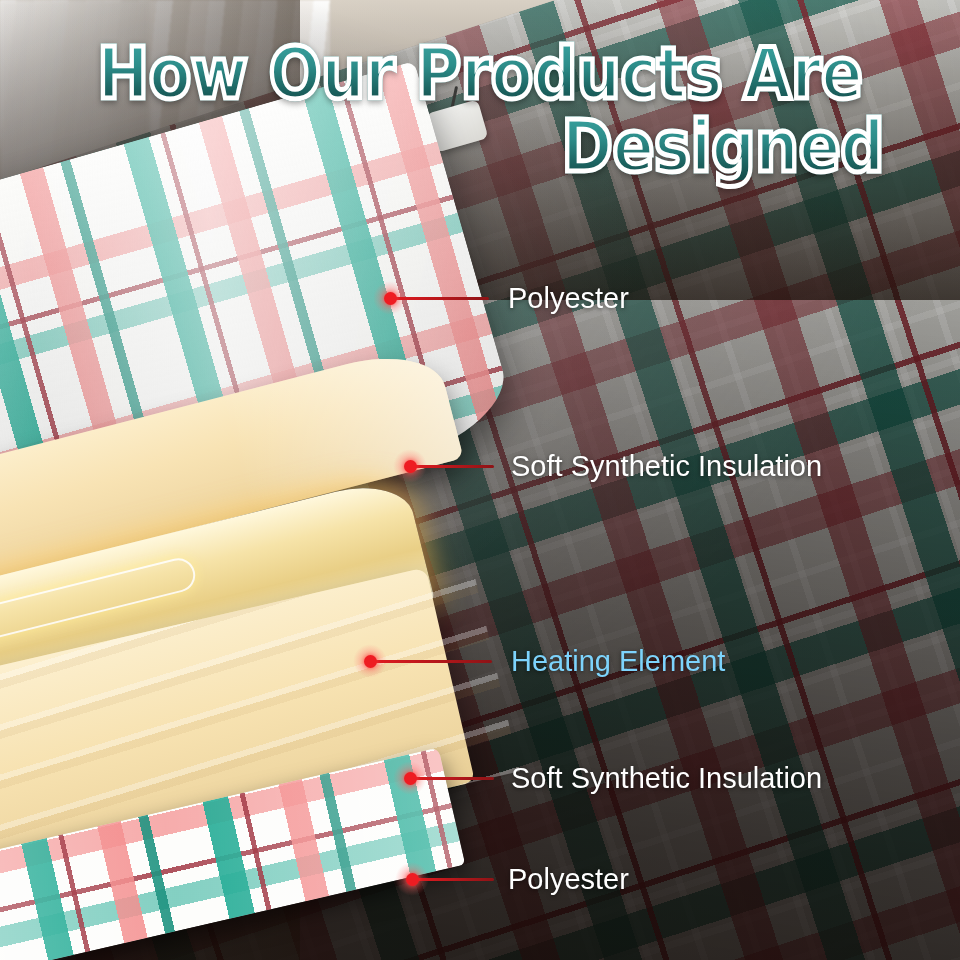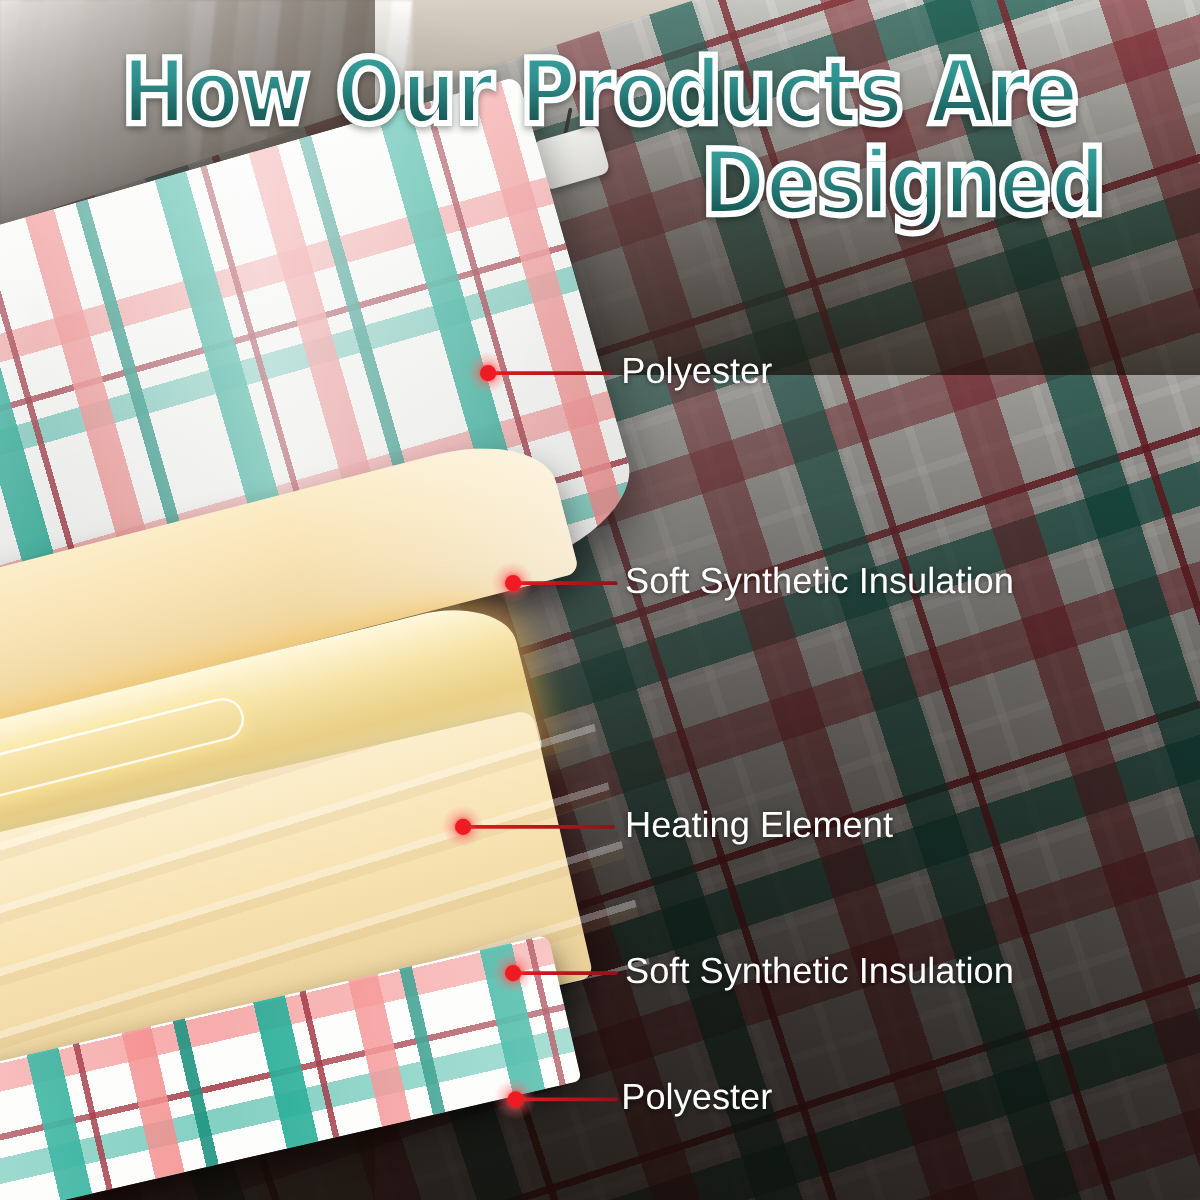--- a/index.html
+++ b/index.html
@@ -265,20 +265,21 @@
     position:absolute;top:-1.5px;height:3px;left:4px;
     background:linear-gradient(90deg,#e01b20,#8d1316);
     border-radius:2px;
   }
   .callout .lbl{
     position:absolute;
     color:#ffffff;font-size:29px;white-space:nowrap;
     transform:translateY(-50%);
     text-shadow:0 1px 4px rgba(0,0,0,.55);
     font-family:"Liberation Sans", sans-serif;
+    margin-left:11px;
   }
 </style>
 </head>
 <body>
 
 <div id="stage">
 
   <div class="layer" id="room-wall"></div>
   <div class="layer" id="room-floor"></div>
   <div class="layer" id="room-curtain"></div>
@@ -337,21 +338,21 @@
       <div class="callout" style="left: 410px; top: 466px;">
         <div class="halo"></div>
         <div class="line" style="width: 80px;"></div>
         <div class="dot" style="background: rgb(238, 28, 34);"></div>
         <div class="lbl" style="left: 90px; color: rgb(255, 255, 255);">Soft Synthetic Insulation</div>
       </div>
       <div class="callout" style="left: 370px; top: 661px;">
         <div class="halo"></div>
         <div class="line" style="width: 118px;"></div>
         <div class="dot" style="background: rgb(238, 28, 34);"></div>
-        <div class="lbl" style="left: 130px; color: #ffffff;">Heating Element</div>
+        <div class="lbl" style="left: 130px; color: #7dd3fc;">Heating Element</div>
       </div>
       <div class="callout" style="left: 410px; top: 778px;">
         <div class="halo"></div>
         <div class="line" style="width: 80px;"></div>
         <div class="dot" style="background: rgb(238, 28, 34);"></div>
         <div class="lbl" style="left: 90px; color: rgb(255, 255, 255);">Soft Synthetic Insulation</div>
       </div>
       <div class="callout" style="left: 412px; top: 879px;">
         <div class="halo"></div>
         <div class="line" style="width: 78px;"></div>

